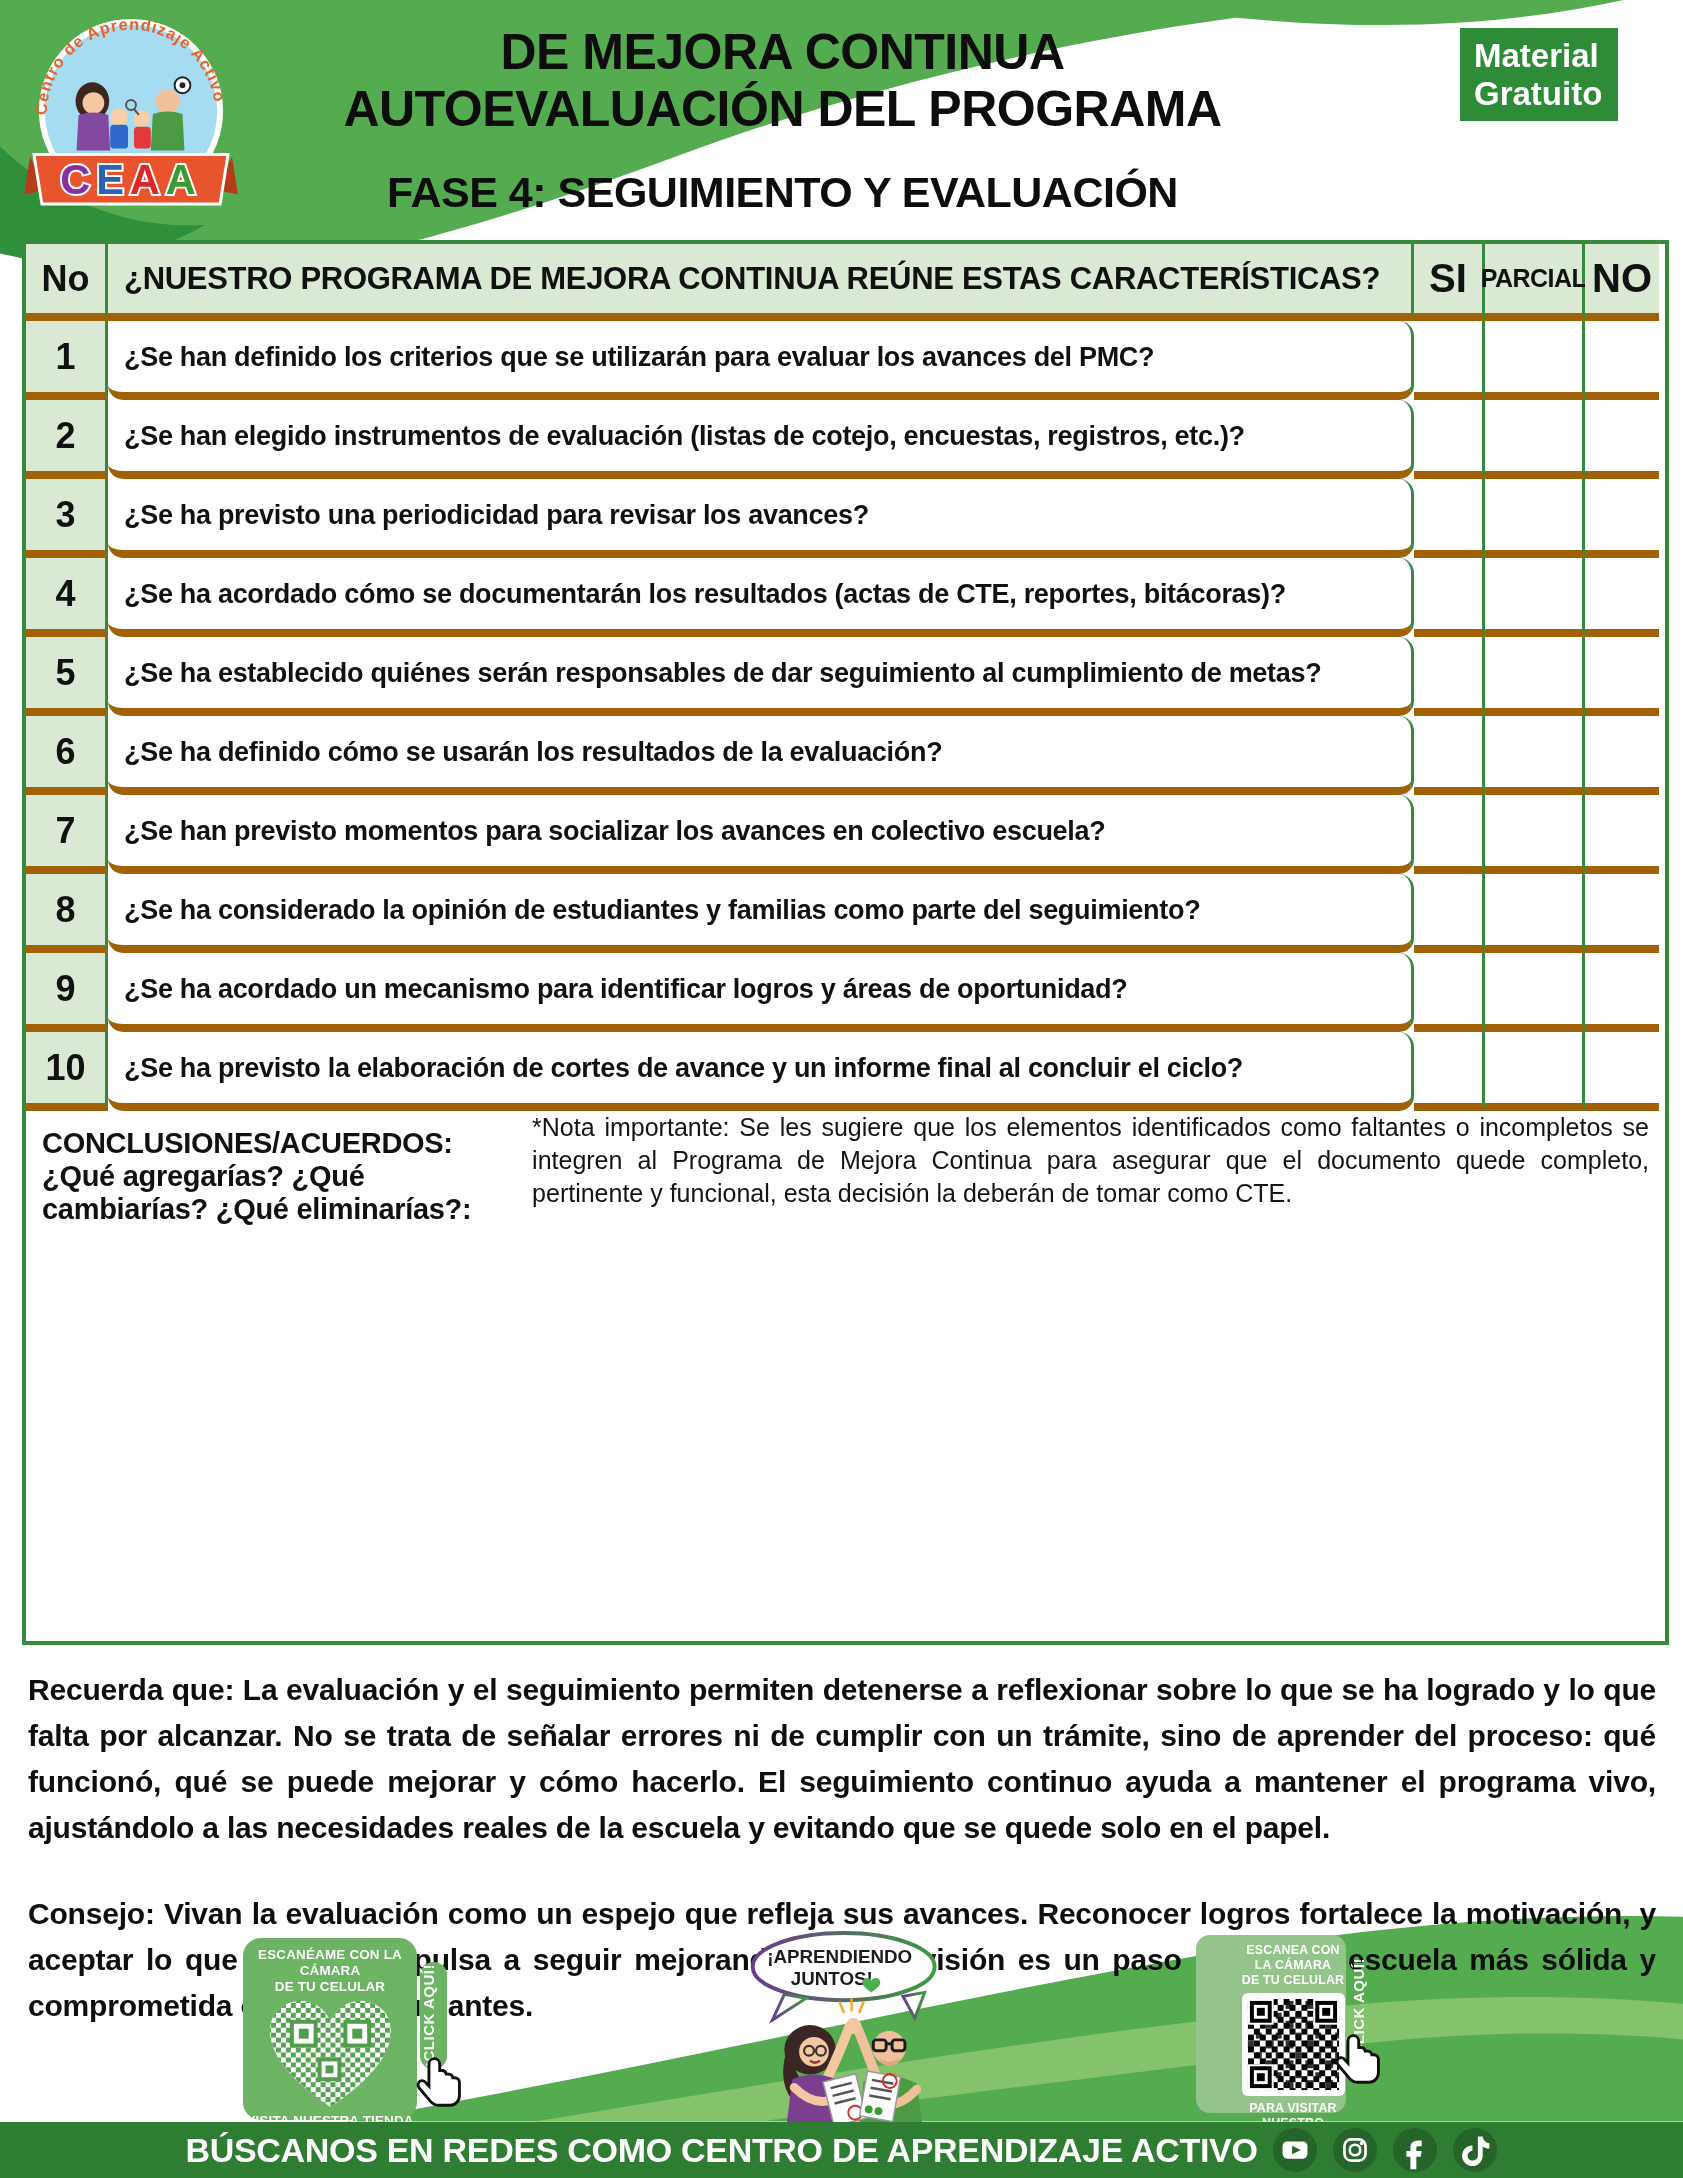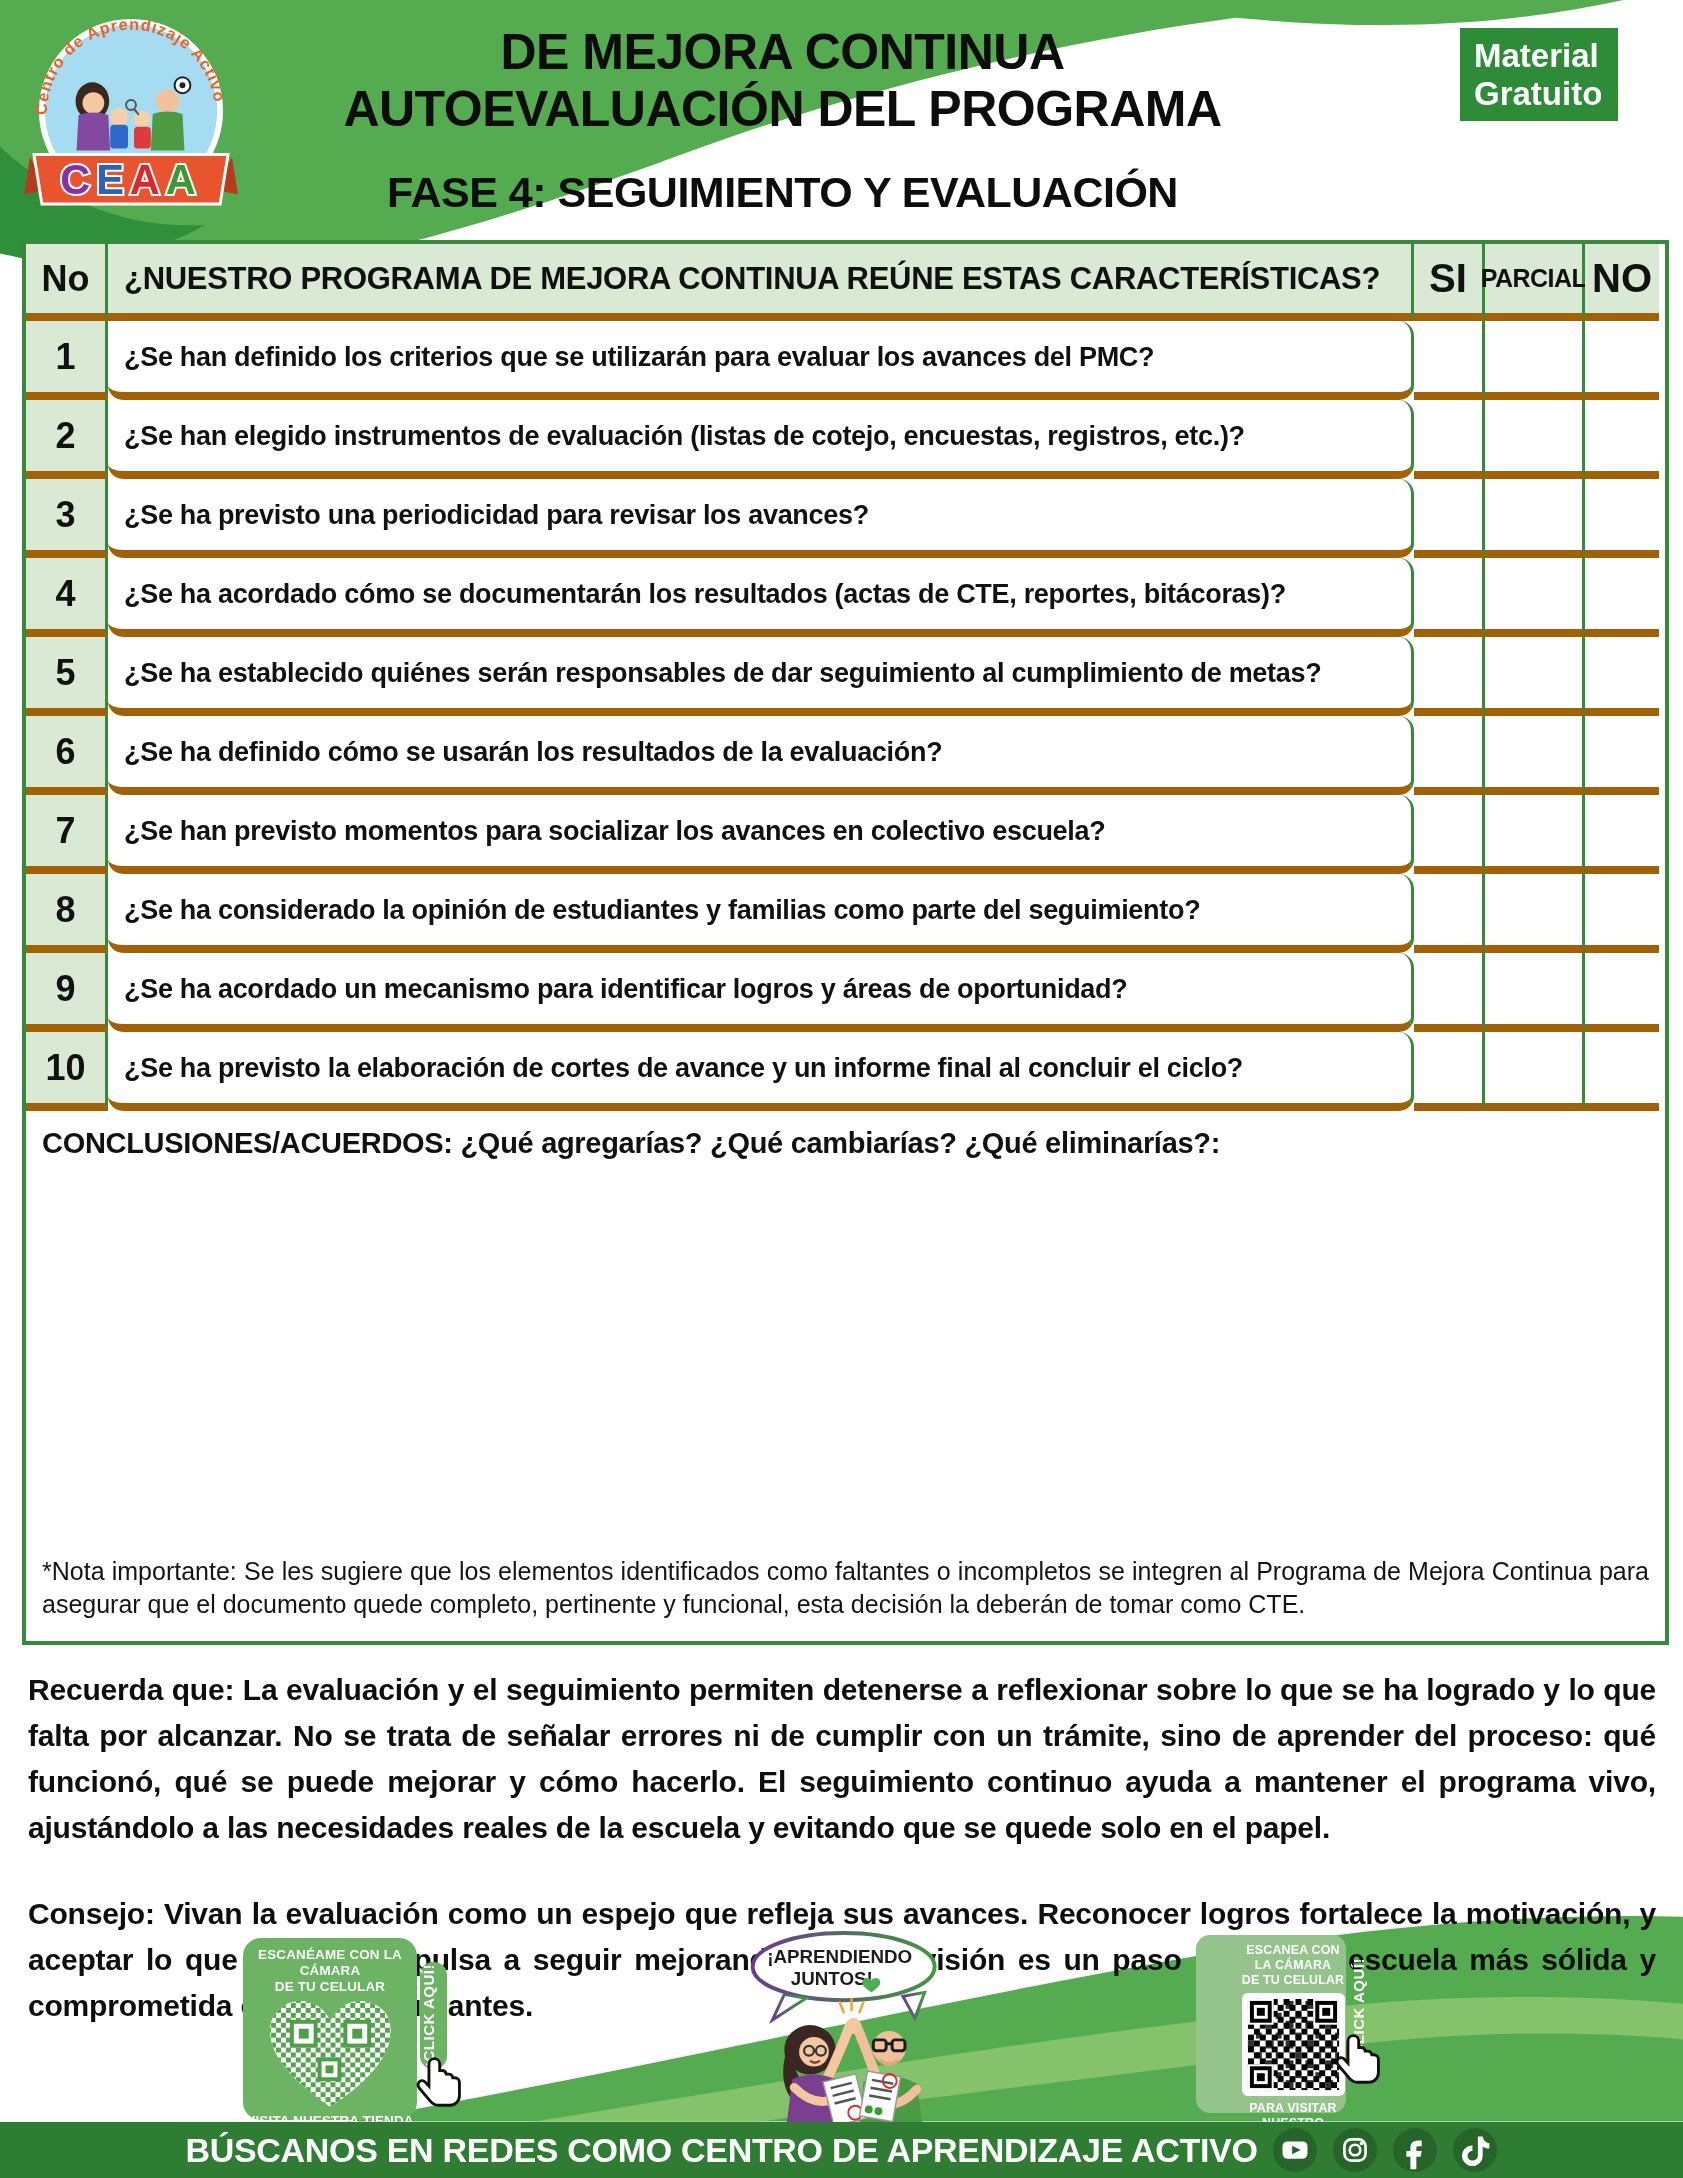--- a/index.html
+++ b/index.html
@@ -24,21 +24,21 @@
   .cell.noR{border-right:none;}
   .hd{background:#d9e9d3;font-weight:800;}
   .hd-no{font-size:36px;}
   .hd-q{justify-content:flex-start;padding:0 16px;font-size:31px;letter-spacing:-0.3px;white-space:nowrap;overflow:hidden;}
   .hd-si,.hd-noc{font-size:40px;}
   .hd-par{font-size:25px;letter-spacing:-0.5px;}
   .num{background:#d9e9d3;font-size:36px;font-weight:bold;}
   .quest{justify-content:flex-start;padding:2px 16px;font-size:27px;font-weight:bold;
          letter-spacing:-0.3px;line-height:34px;border-radius:15px;}
   .quest.justify{text-align:justify;}
-  .concl{height:530px;box-sizing:border-box;display:flex;flex-direction:column;justify-content:space-between;background:#fff;}
+  .concl{height:530px;box-sizing:border-box;display:flex;flex-direction:row;justify-content:space-between;background:#fff;}
   .concl-label{padding:16px 16px 0;font-size:29px;font-weight:bold;letter-spacing:-0.3px;}
   .note{padding:0 16px 20px;font-size:25px;line-height:33px;text-align:justify;color:#141414;}
   .note b{font-weight:normal;margin-top:20px;}
 
   
   .paras{position:absolute;left:28px;top:1667px;width:1628px;}
   .para{font-size:30px;font-weight:bold;line-height:46px;text-align:justify;letter-spacing:-0.2px;color:#0e0e0e;}
   .para + .para{margin-top:40px;}
 
   

